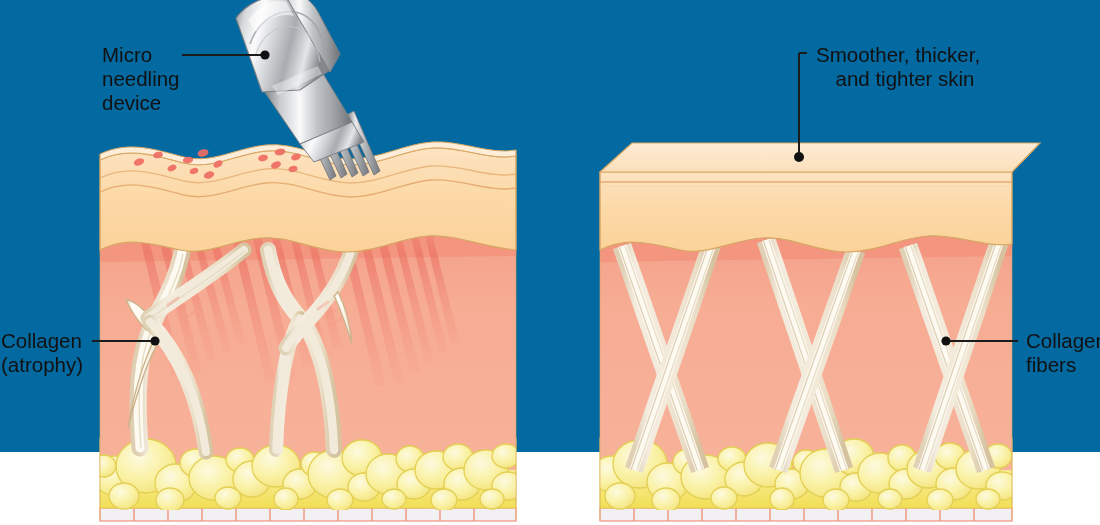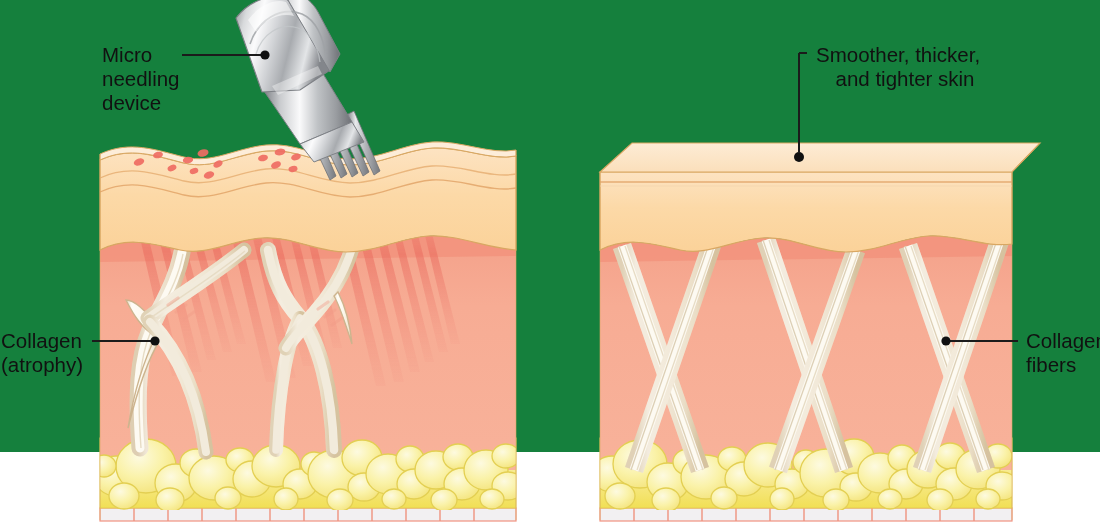--- a/index.html
+++ b/index.html
@@ -11,21 +11,21 @@
   body {
     width: 1100px;
     height: 525px;
     overflow: hidden;
     font-family: "Liberation Sans", sans-serif;
   }
   #figure-root {
     position: relative;
     width: 1100px;
     height: 452px;
-    background: #15803d;
+    background: #0369a1;
   }
   #diagram-svg {
     position: absolute;
     left: 0;
     top: 0;
     width: 1100px;
     height: 525px;
     display: block;
   }
   .lbl {

